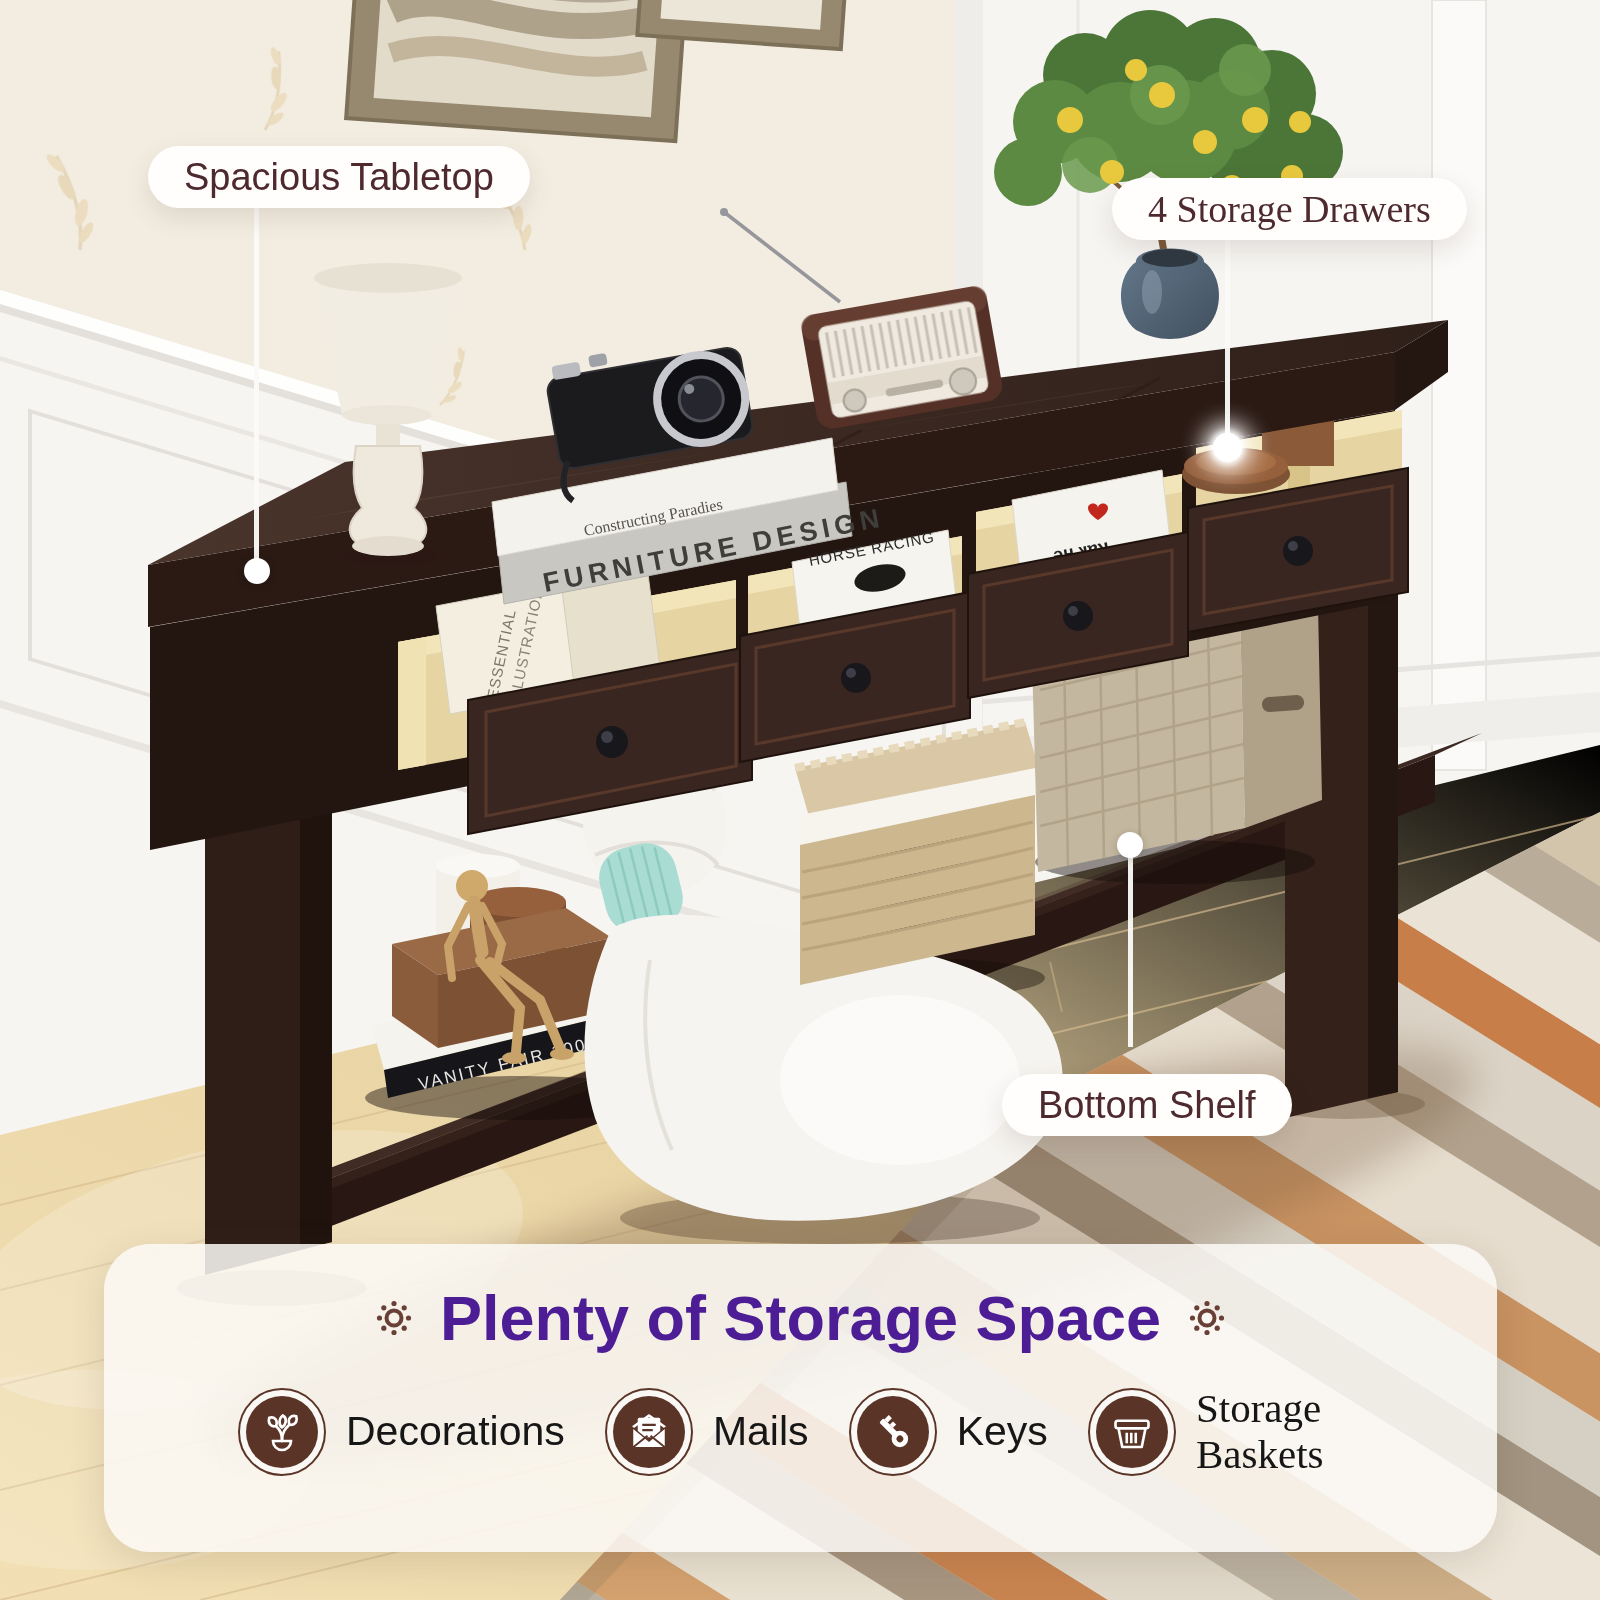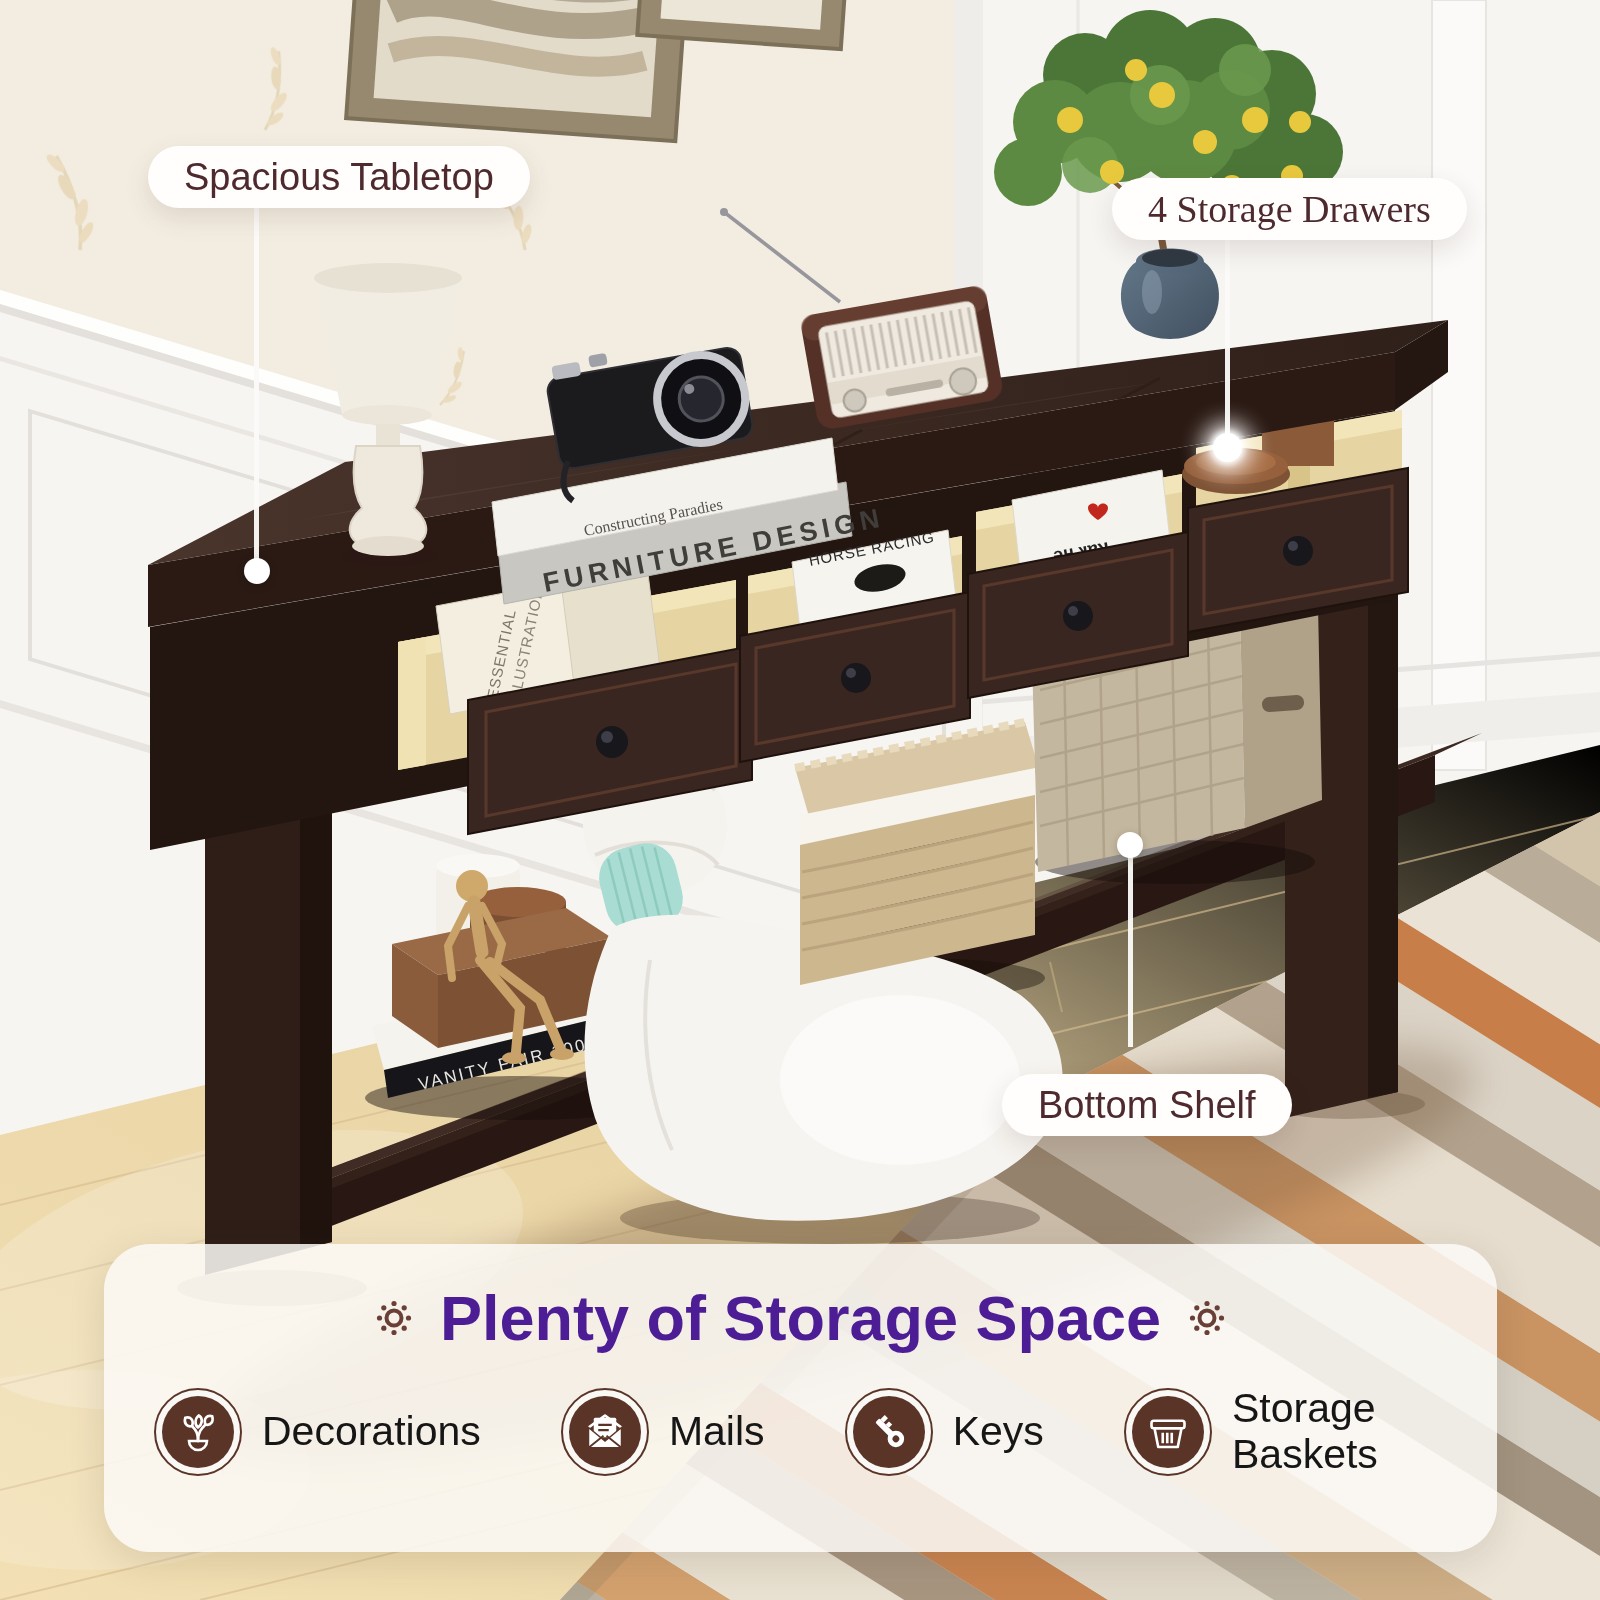--- a/index.html
+++ b/index.html
@@ -13,29 +13,29 @@
   .c-dot{position:absolute;width:26px;height:26px;border-radius:50%;background:#fff;
     z-index:5;box-shadow:0 2px 8px rgba(0,0,0,.18);}
   .c-dot.glow{box-shadow:0 0 22px 10px rgba(255,255,255,.95),0 0 6px 2px #fff;}
   .panel{position:absolute;left:104px;top:1244px;width:1393px;height:308px;
     background:rgba(251,249,246,.86);border-radius:46px;z-index:7;
     box-shadow:0 10px 36px rgba(80,60,40,.14);}
   .heading-row{display:flex;align-items:center;justify-content:center;gap:26px;margin-top:38px;}
   .heading{font-size:63px;font-weight:bold;color:#4c1d95;letter-spacing:0;}
   .sun{width:40px;height:40px;flex:0 0 auto;}
   .features{display:flex;align-items:center;justify-content:space-between;
-    padding:0 50px;margin-top:32px;}
+    padding:0 86px;margin-top:32px;margin-left:48px;}
   .feature{display:flex;align-items:center;gap:20px;}
   .badge{width:84px;height:84px;border-radius:50%;border:2px solid #5b3428;
     background:#faf8f5;display:flex;align-items:center;justify-content:center;flex:0 0 auto;}
   .badge-inner{width:72px;height:72px;border-radius:50%;background:#5b3428;
     display:flex;align-items:center;justify-content:center;}
   .badge-inner svg{width:48px;height:48px;}
   .flabel{font-size:41px;font-weight:500;color:#161616;line-height:1.12;}
-  .flabel.narrow{max-width:215px;}
+  .flabel.narrow{max-width:215px;font-family:Liberation Serif, serif;}
 </style>
 </head>
 <body>
 
 <div class="canvas">
 
   <svg class="scene" viewBox="0 0 1600 1600">
     <defs>
       <linearGradient id="topg" x1="0" y1="0" x2="1" y2="0">
         <stop offset="0" stop-color="#4a352c"></stop>

